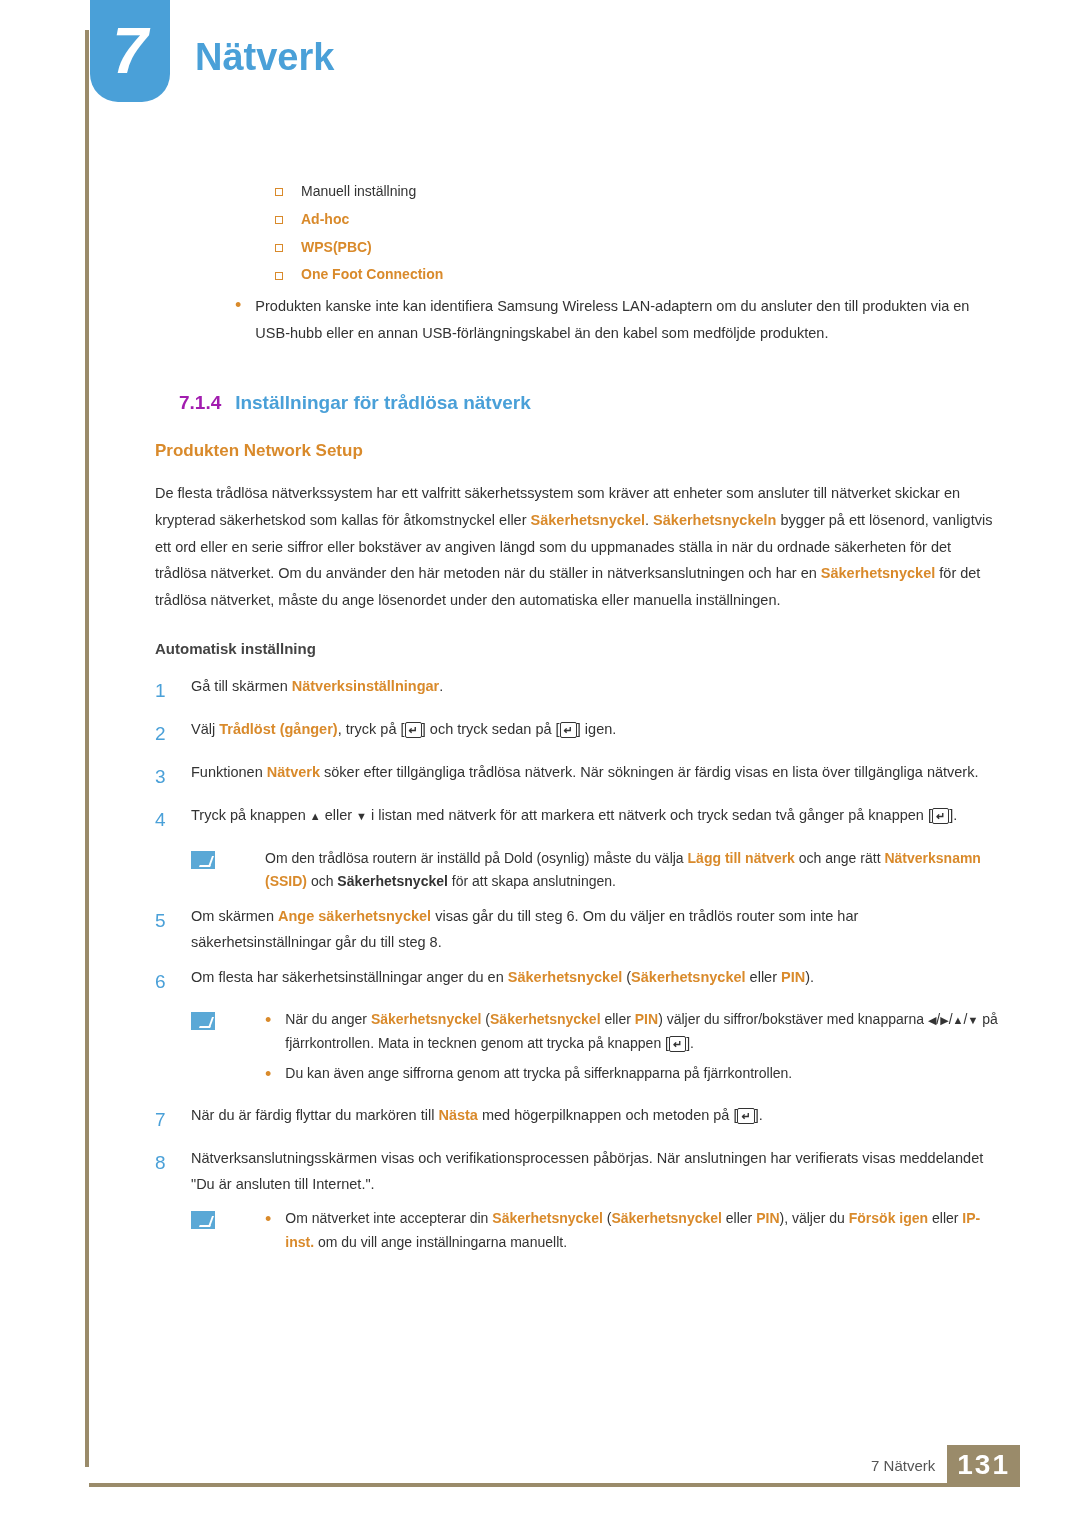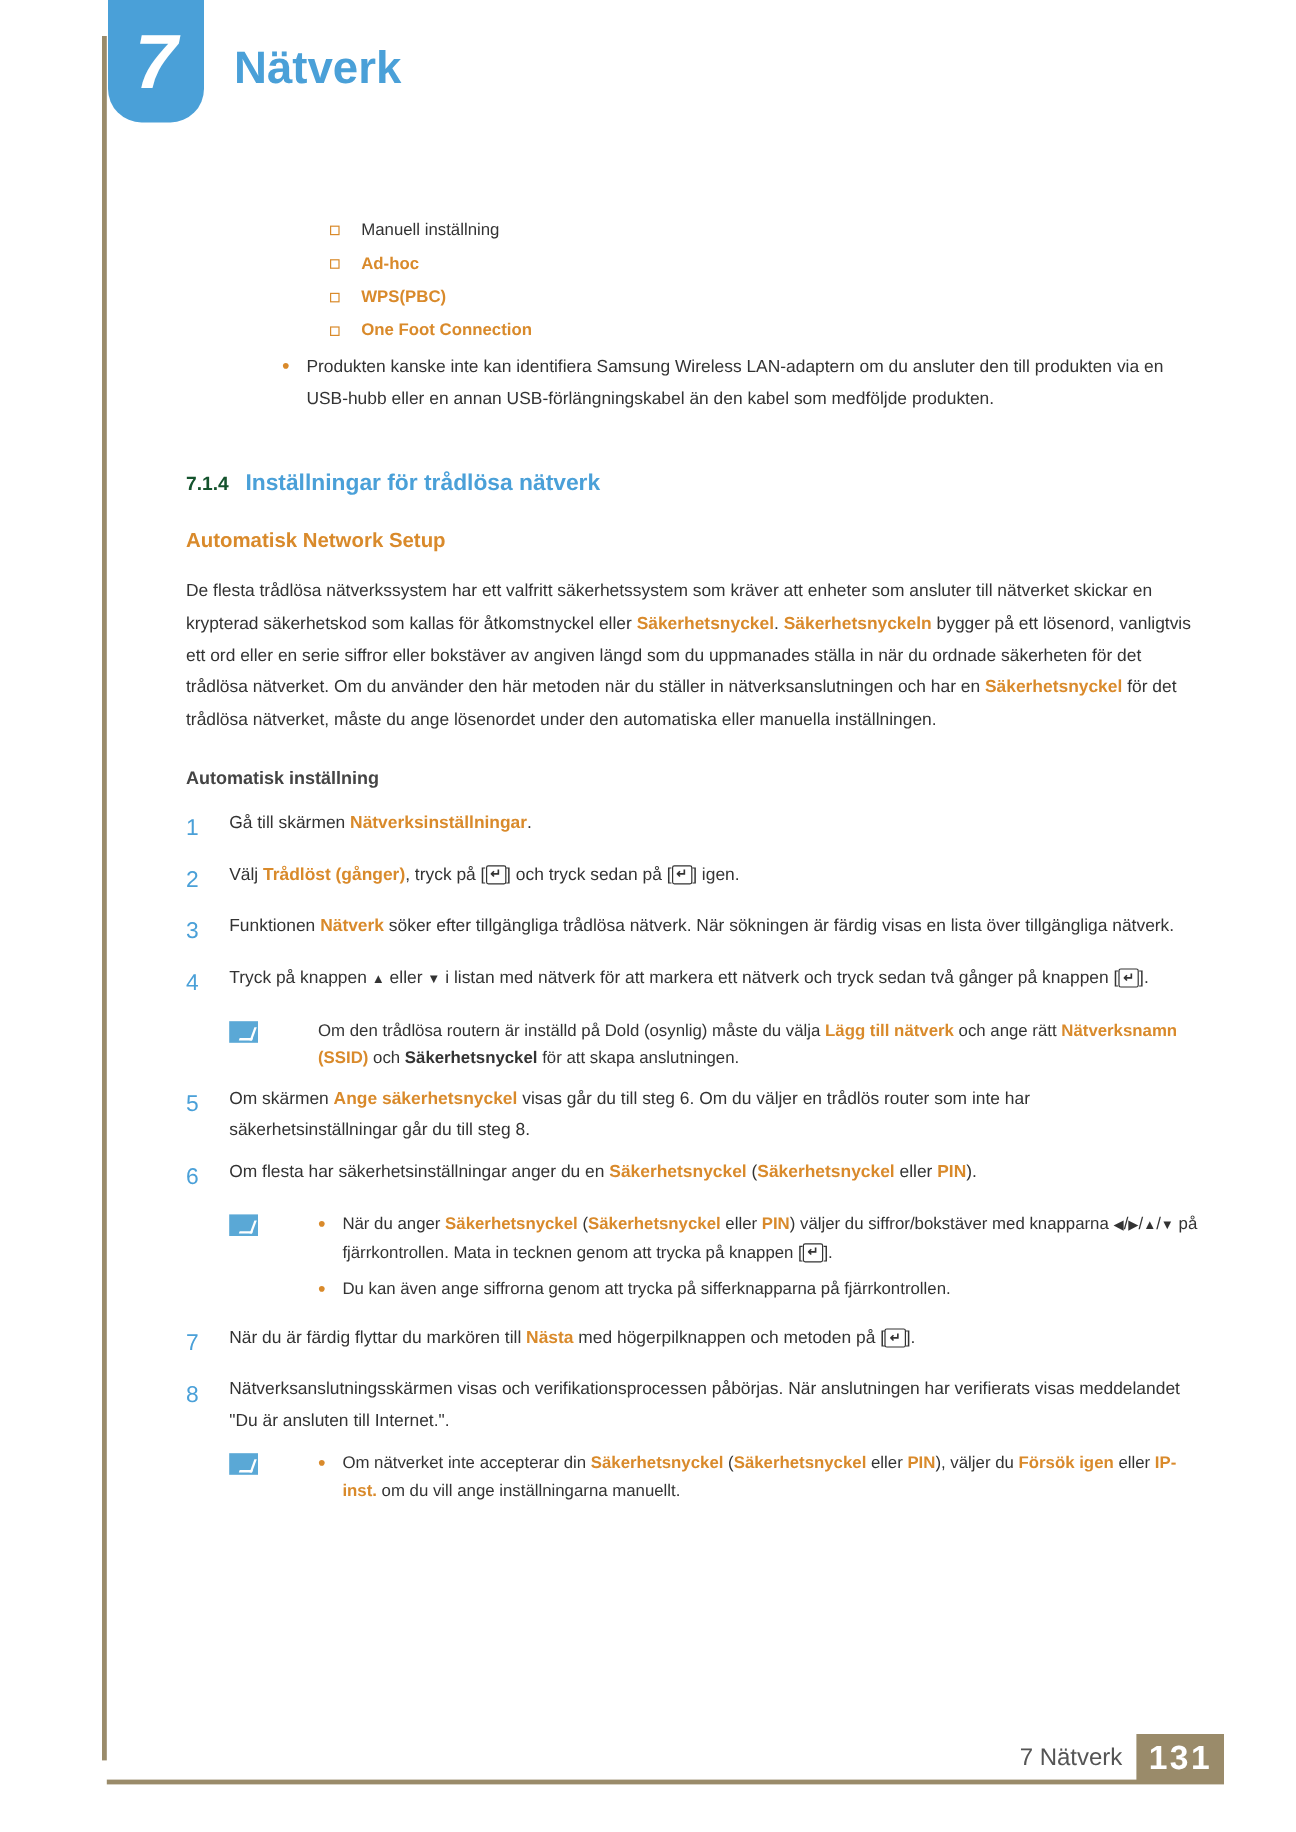--- a/index.html
+++ b/index.html
@@ -79,24 +79,25 @@
     color: #d98a2b;
     font-size: 18px;
     margin-right: 14px;
     line-height: 1.4;
   }
   .section-head {
     margin-top: 40px;
     margin-bottom: 18px;
   }
   .sec-num {
-    color: #14532d;
-    font-size: 16px;
+    color: #a21caf;
+    font-size: 19px;
     font-weight: bold;
     margin-right: 10px;
+    margin-left: 24px;
   }
   .sec-title {
     color: #4aa0d8;
     font-size: 19px;
     font-weight: bold;
   }
   .subhead-orange {
     color: #d98a2b;
     font-size: 17px;
     font-weight: bold;
@@ -177,21 +178,21 @@
   .tri-left::before { content: "◀"; font-size: 11px; }
   .tri-right::before { content: "▶"; font-size: 11px; }
   .footer {
     position: absolute;
     bottom: 42px;
     right: 60px;
     display: flex;
     align-items: center;
   }
   .footer-text {
-    font-size: 20px;
+    font-size: 15px;
     color: #555;
     margin-right: 12px;
   }
   .page-box {
     background: #9a8b6a;
     color: #fff;
     font-size: 28px;
     font-weight: bold;
     padding: 4px 10px;
     letter-spacing: 2px;
@@ -228,21 +229,21 @@
   <div class="bullet-row">
     <span class="dot-bullet">•</span>
     <div class="para">Produkten kanske inte kan identifiera Samsung Wireless LAN-adaptern om du ansluter den till produkten via en USB-hubb eller en annan USB-förlängningskabel än den kabel som medföljde produkten.</div>
   </div>
 
   <div class="section-head">
     <span class="sec-num">7.1.4</span>
     <span class="sec-title">Inställningar för trådlösa nätverk</span>
   </div>
 
-  <div class="subhead-orange">Automatisk Network Setup</div>
+  <div class="subhead-orange">Produkten Network Setup</div>
 
   <div class="para">
     <span>De flesta trådlösa nätverkssystem har ett valfritt säkerhetssystem som kräver att enheter som ansluter till nätverket skickar en krypterad säkerhetskod som kallas för åtkomstnyckel eller </span><span class="orange-med" style="font-weight:bold">Säkerhetsnyckel</span><span>. </span><span class="orange-med" style="font-weight:bold">Säkerhetsnyckeln</span><span> bygger på ett lösenord, vanligtvis ett ord eller en serie siffror eller bokstäver av angiven längd som du uppmanades ställa in när du ordnade säkerheten för det trådlösa nätverket. Om du använder den här metoden när du ställer in nätverksanslutningen och har en </span><span class="orange-med" style="font-weight:bold">Säkerhetsnyckel</span><span> för det trådlösa nätverket, måste du ange lösenordet under den automatiska eller manuella inställningen.</span>
   </div>
 
   <div class="subhead-dark">Automatisk inställning</div>
 
   <ol class="steps">
 
     <li class="step">

